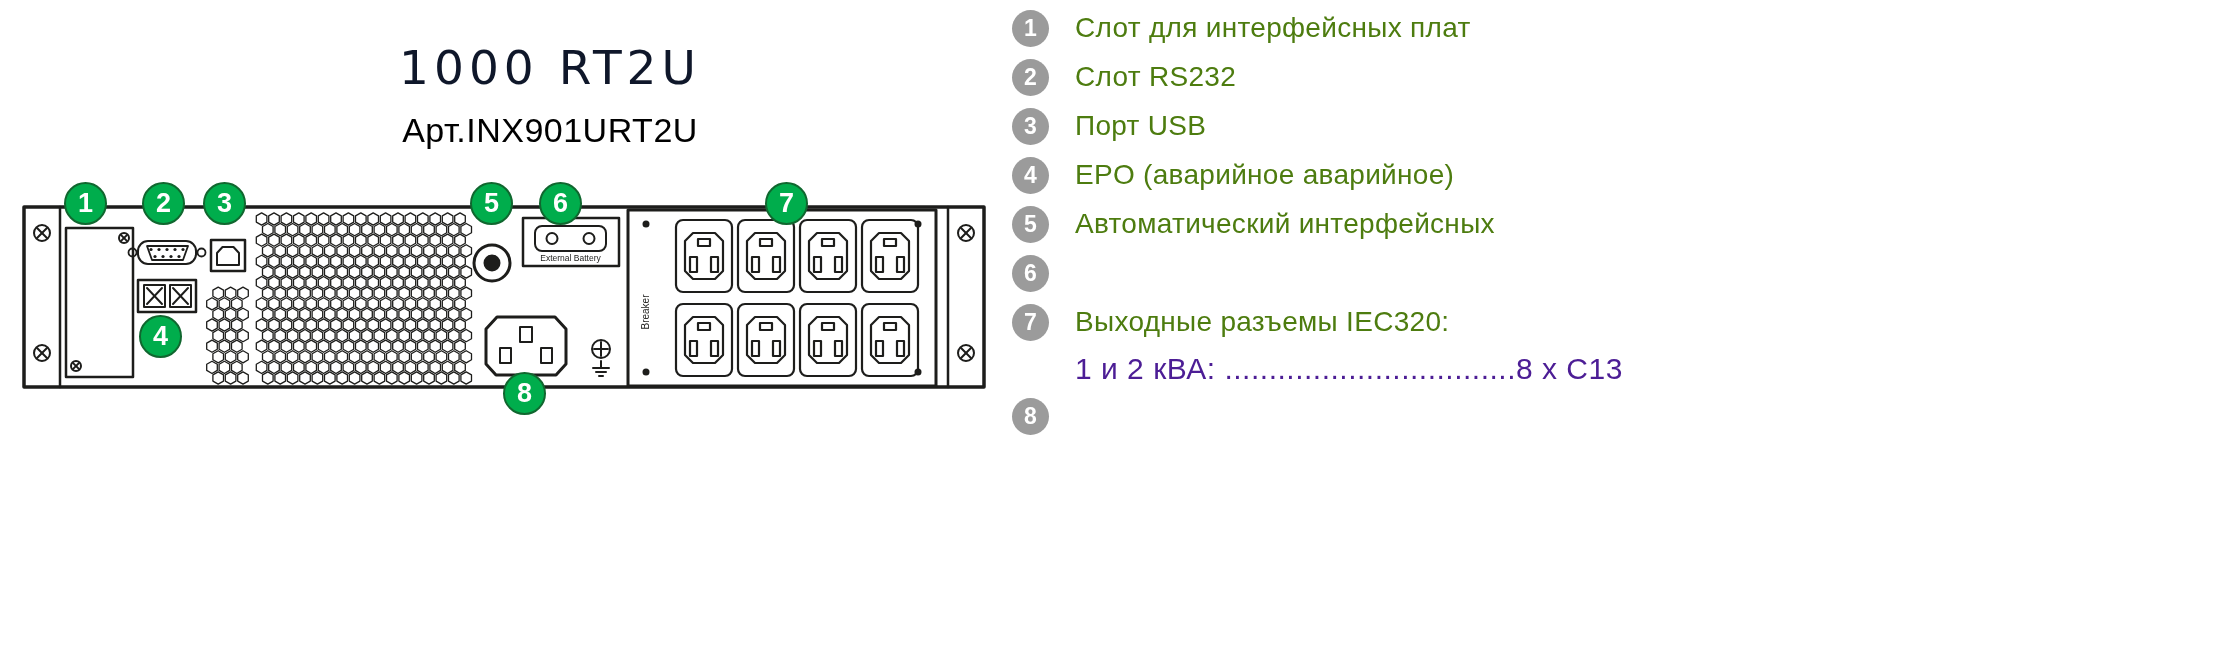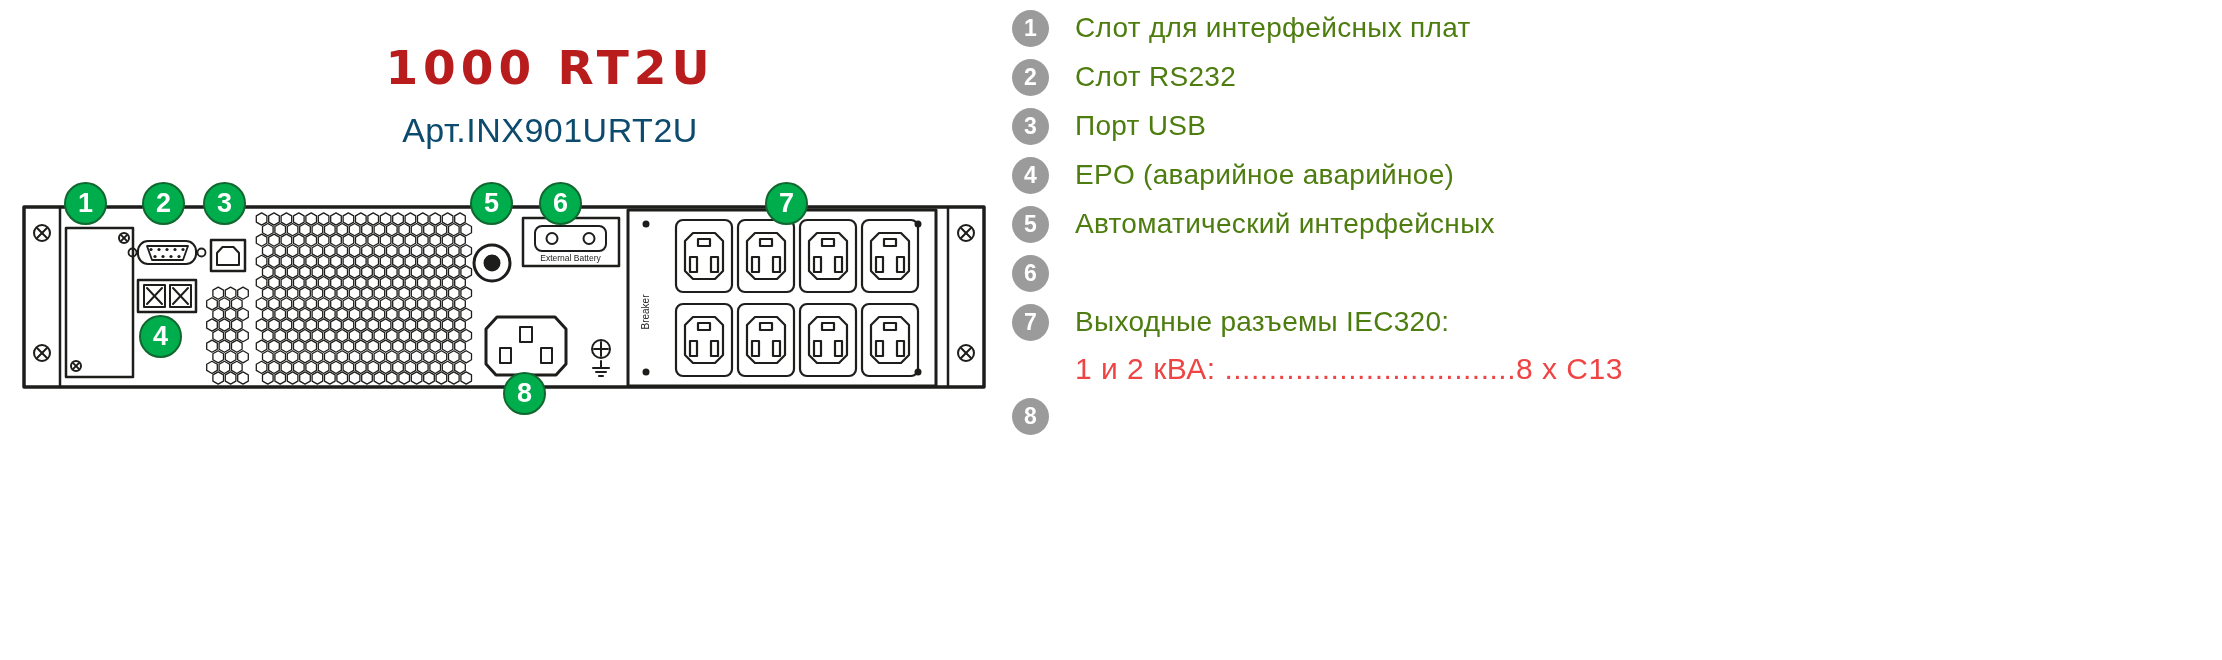--- a/index.html
+++ b/index.html
@@ -1,39 +1,39 @@
 <!DOCTYPE html>
 <html><head>
 <meta charset="utf-8">
 <style>
   * { box-sizing: border-box; }
   html,body { margin:0; padding:0; background:#ffffff; }
   body { font-family:"Liberation Sans","DejaVu Sans",sans-serif; }
   .page { position:relative; width:2222px; height:660px; background:#ffffff; overflow:hidden; }
 
   .header { position:absolute; left:330px; top:40px; width:440px; text-align:center; }
-  .title { font-family:"DejaVu Sans",sans-serif; font-size:47px; font-weight:700;
-           letter-spacing:5px; color:#b91c1c; }
-  .subtitle { margin-top:16px; font-size:34px; font-weight:500; color:#0c4a6e; letter-spacing:0.5px; }
+  .title { font-family:"DejaVu Sans",sans-serif; font-size:47px; font-weight:400;
+           letter-spacing:5px; color:#0f172a; }
+  .subtitle { margin-top:16px; font-size:34px; font-weight:500; color:#000000; letter-spacing:0.5px; }
 
   .panel-svg { position:absolute; left:0; top:0; }
 
   .badge { position:absolute; width:43px; height:43px; border-radius:50%;
            background:#00ad4c; border:2px solid #10672f; color:#ffffff;
            font-size:27px; font-weight:700; display:flex; align-items:center;
            justify-content:center; z-index:3; line-height:1; }
 
   .legend { position:absolute; left:1012px; top:10px; width:1200px; }
   .li { display:flex; gap:26px; margin-bottom:12px; align-items:flex-start; }
   .lb { flex:0 0 37px; width:37px; height:37px; border-radius:50%; background:#9b9b9b;
         color:#ffffff; font-weight:700; font-size:23px; display:flex;
         align-items:center; justify-content:center; line-height:1; }
   .ltw { display:flex; flex-direction:column; }
   .lt { font-size:28px; color:#4d7c0f; padding-top:2px; letter-spacing:0.3px; white-space:nowrap; }
-  .ls { font-size:30px; color:#ef4444; margin-top:14px; letter-spacing:0.5px; white-space:nowrap; }
+  .ls { font-size:30px; color:#4c1d95; margin-top:14px; letter-spacing:0.5px; white-space:nowrap; }
 </style>
 </head>
 <body>
 
 <div class="page">
 
   <div class="header">
     <div class="title">1000 RT2U</div>
     <div class="subtitle">Арт.INX901URT2U</div>
   </div>

